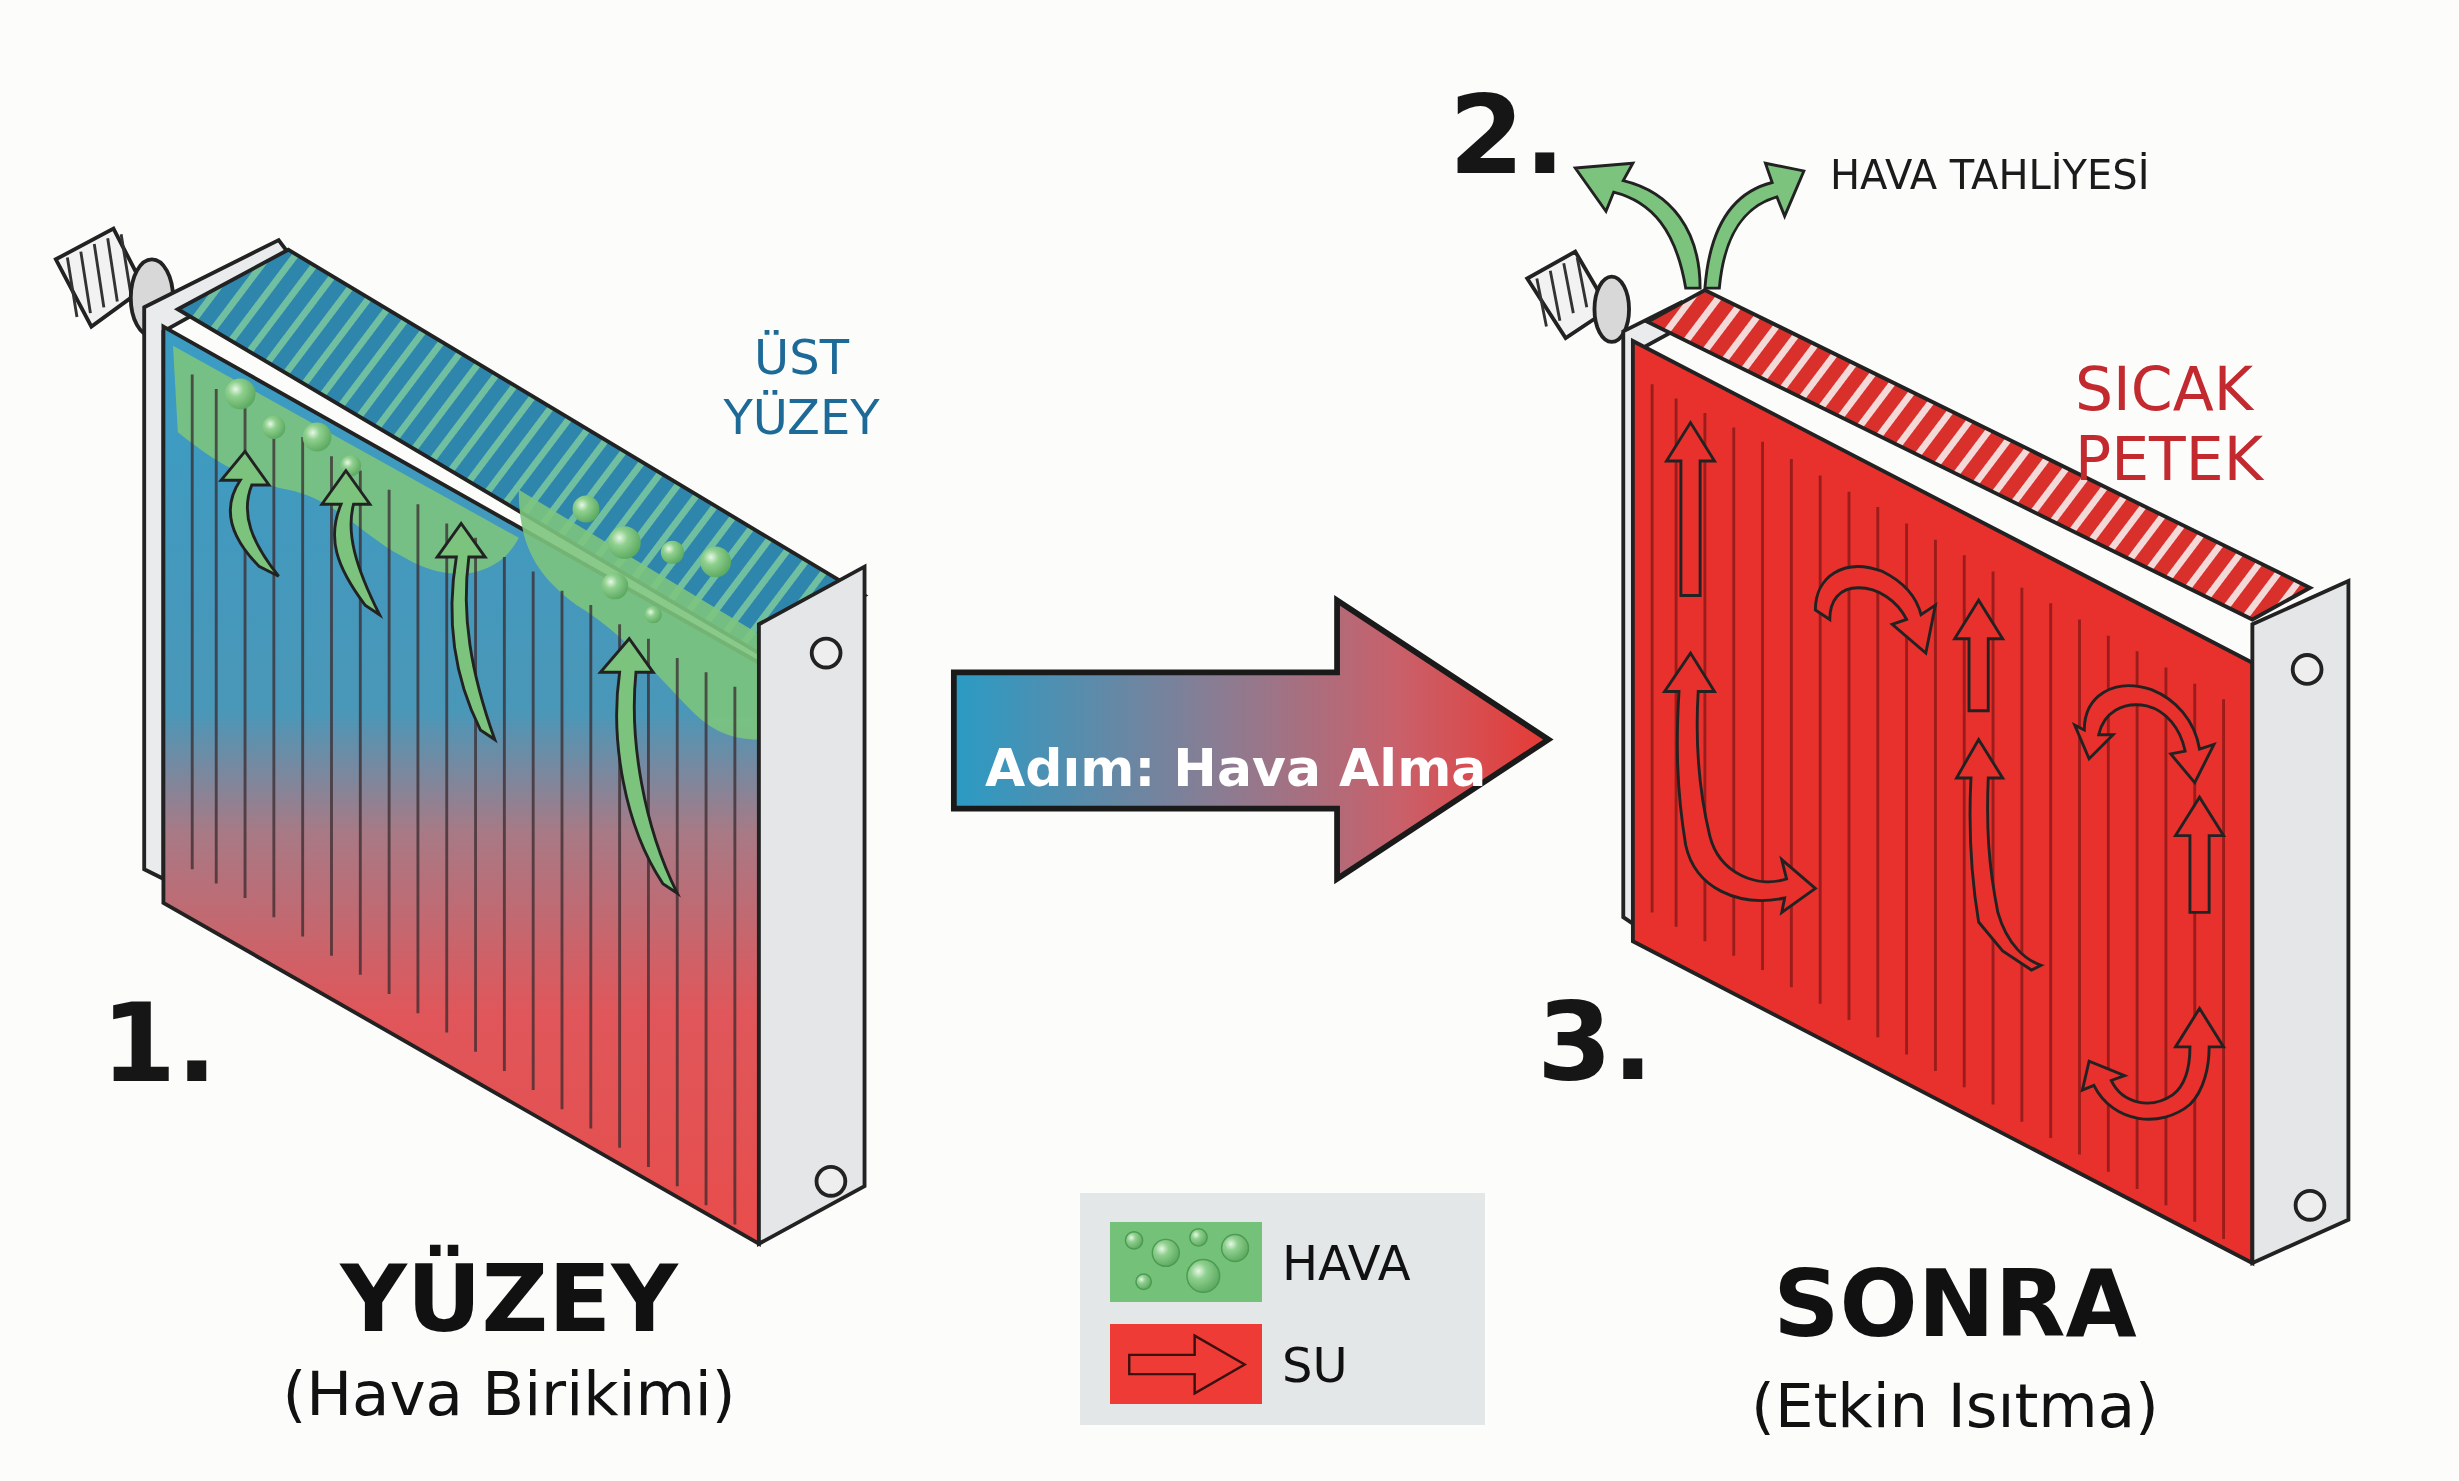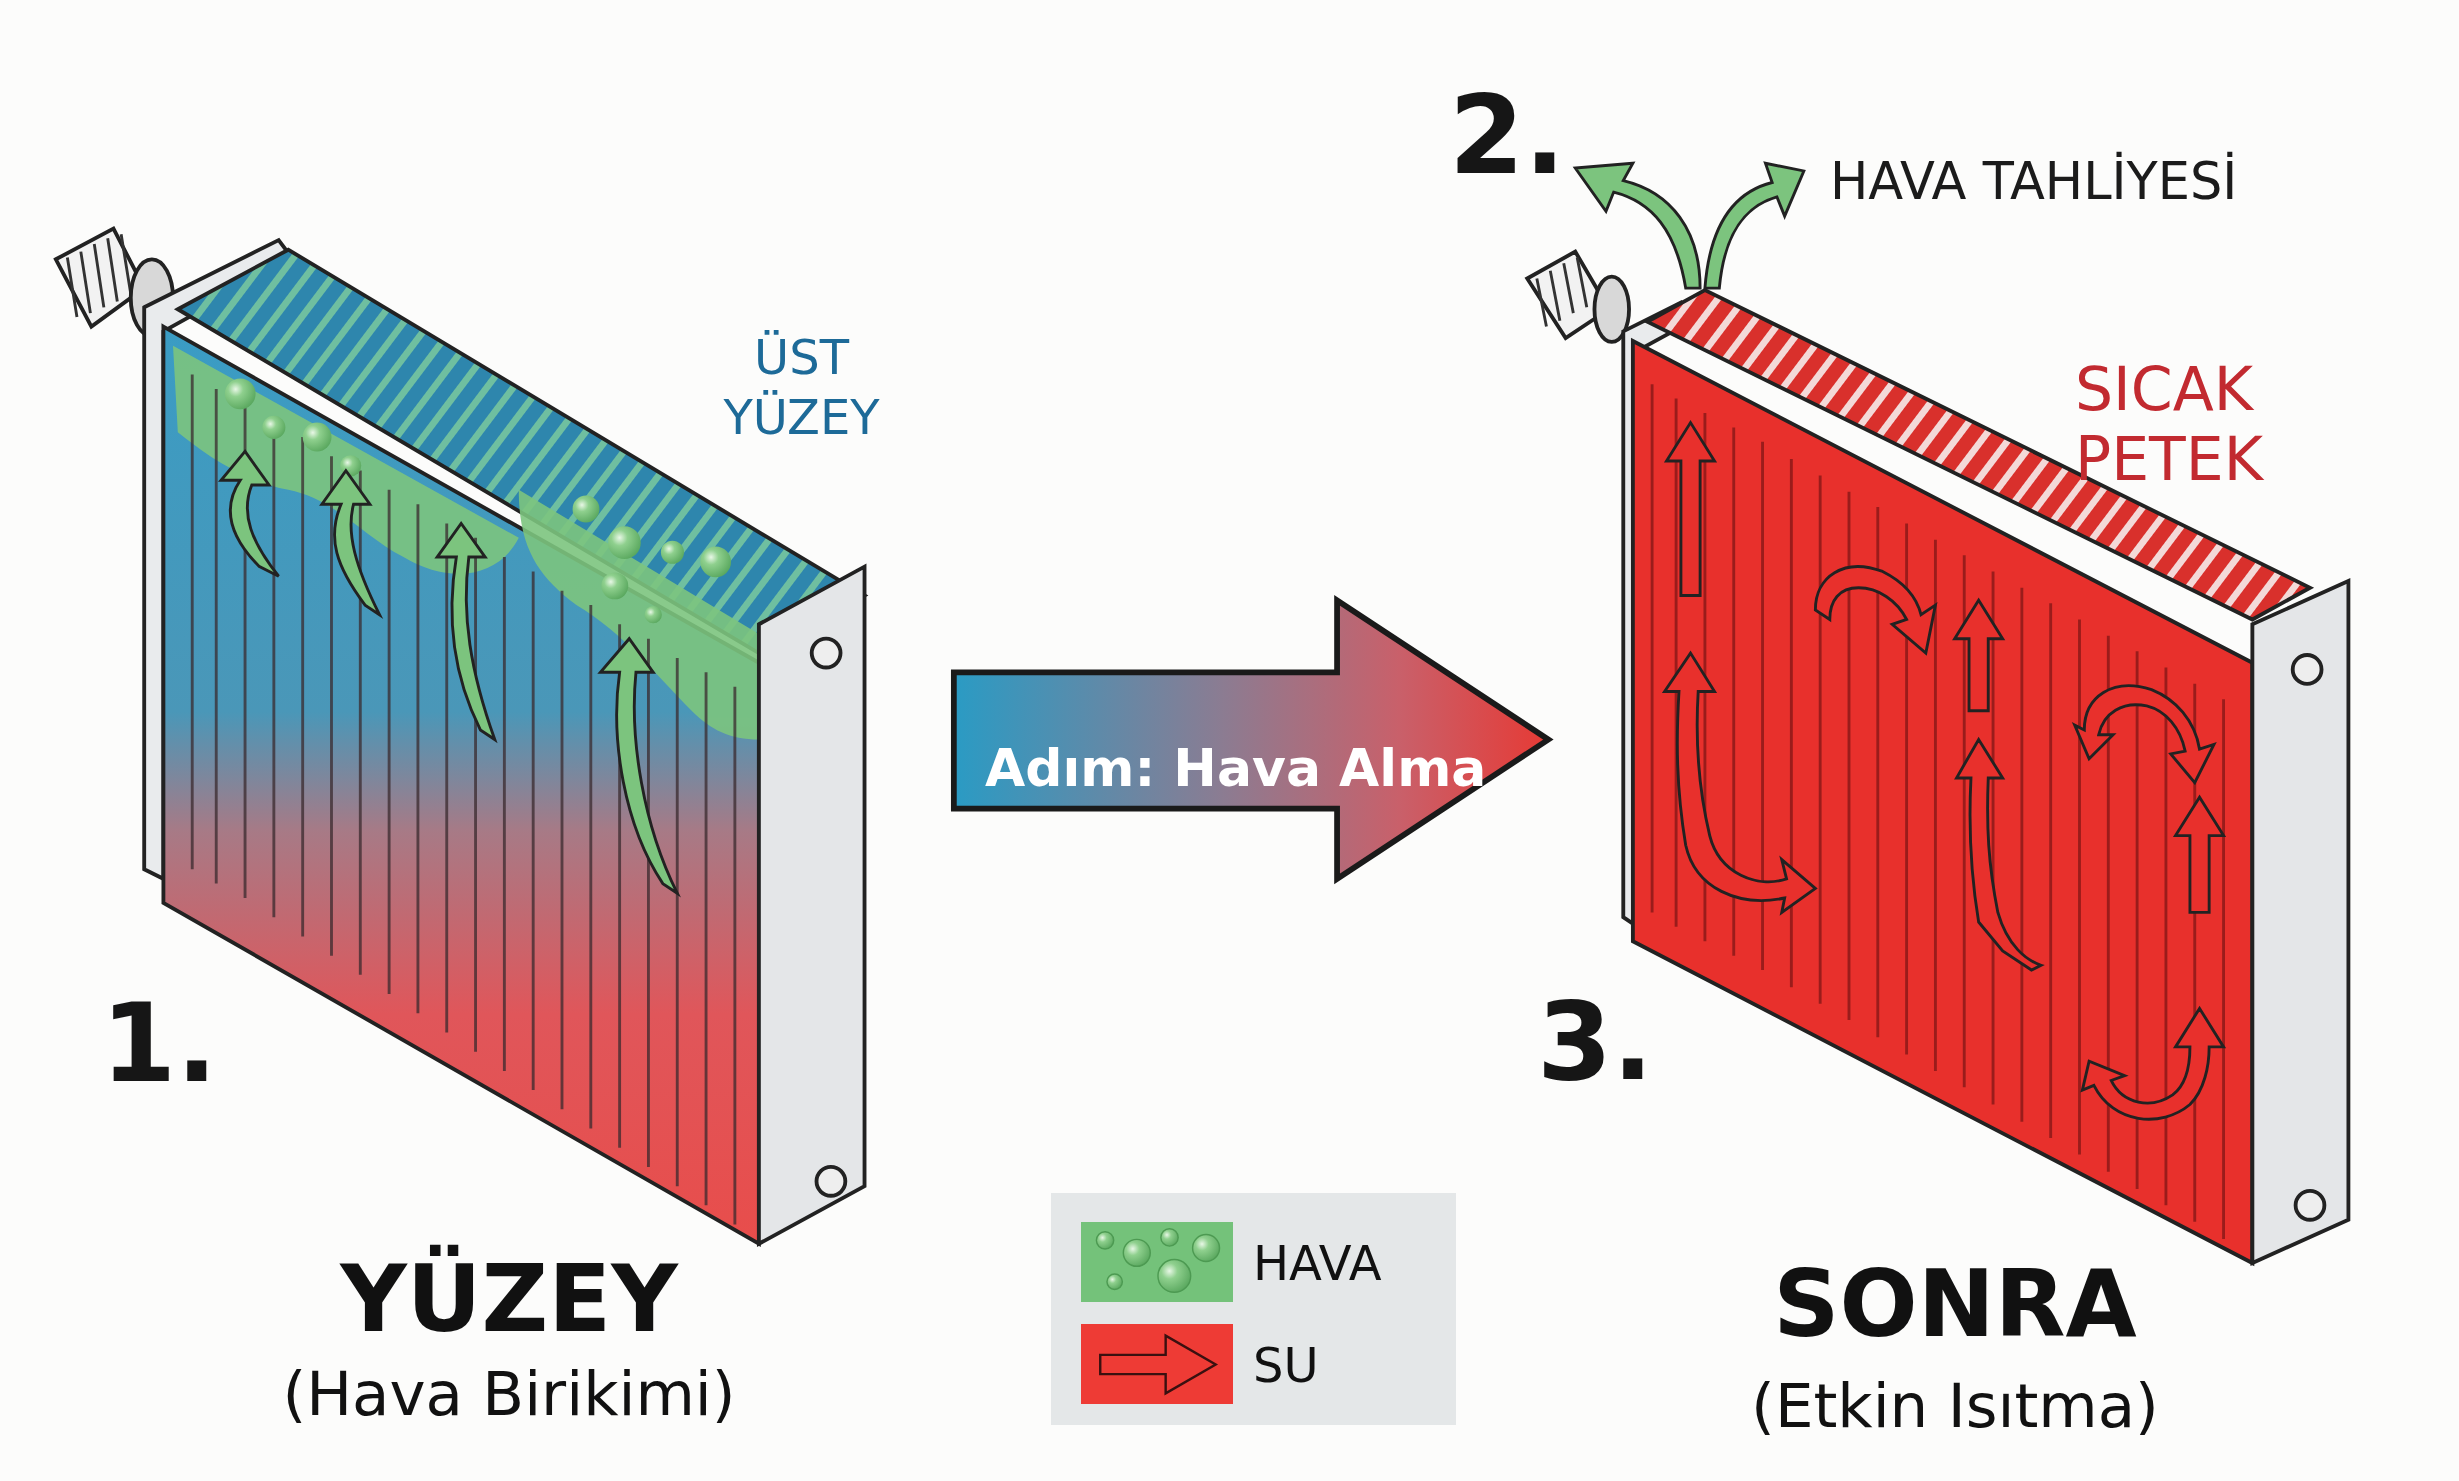--- a/index.html
+++ b/index.html
@@ -1,21 +1,21 @@
 <!DOCTYPE html>
 <html><head>
 <meta charset="utf-8">
 <style>
   html,body{margin:0;padding:0;}
   body{width:2459px;height:1481px;background:#fcfcfb;position:relative;overflow:hidden;font-family:"DejaVu Sans","Liberation Sans",sans-serif;color:#141414;}
   .abs{position:absolute;}
   .step{font-weight:bold;font-size:108px;line-height:1;color:#161616;}
   .label-cold{color:#1d6a98;font-size:48px;line-height:60px;text-align:center;font-family:"DejaVu Sans",sans-serif;}
   .label-hot{color:#c22a30;font-size:60px;font-family:"DejaVu Sans",sans-serif;}
-  .label-vent{color:#1b1b1b;font-size:51px;font-family:"DejaVu Sans",sans-serif;}
+  .label-vent{color:#1b1b1b;font-size:40px;font-family:"DejaVu Sans",sans-serif;}
   .caption-title{font-weight:bold;font-size:92px;line-height:1;text-align:center;color:#111;}
   .caption-sub{font-size:61px;line-height:1;text-align:center;color:#111;}
   .arrow-text{color:#fff;font-weight:bold;font-size:52px;font-family:"DejaVu Sans",sans-serif;white-space:nowrap;margin-top:32px;}
   .legend{background:#e4e7e8;}
   .legend-label{font-size:48px;color:#111;font-family:"DejaVu Sans",sans-serif;}
   svg{position:absolute;left:0;top:0;}
 </style>
 </head>
 <body>
 
@@ -189,21 +189,21 @@
 
 <div class="abs" style="left:221px;top:1254px;width:576px;">
   <div class="caption-title">YÜZEY</div>
   <div class="caption-sub" style="margin-top:17.3px;">(Hava Birikimi)</div>
 </div>
 <div class="abs" style="left:1667px;top:1259px;width:576px;">
   <div class="caption-title">SONRA</div>
   <div class="caption-sub" style="margin-top:24px;">(Etkin Isıtma)</div>
 </div>
 
-<div class="abs legend" style="left:1051px;top:1193px;width:405px;height:232px;">
+<div class="abs legend" style="left:1080px;top:1193px;width:405px;height:232px;">
   <div class="abs" style="left:30px;top:29px;width:152px;height:80px;background:#74c27a;">
     <svg width="152" height="80" viewBox="0 0 158 83">
       <circle cx="25" cy="19" r="9" fill="url(#bubble)" stroke="#4d9a52" stroke-width="1.5"></circle>
       <circle cx="58" cy="32" r="14" fill="url(#bubble)" stroke="#4d9a52" stroke-width="1.5"></circle>
       <circle cx="92" cy="16" r="9" fill="url(#bubble)" stroke="#4d9a52" stroke-width="1.5"></circle>
       <circle cx="130" cy="27" r="14" fill="url(#bubble)" stroke="#4d9a52" stroke-width="1.5"></circle>
       <circle cx="35" cy="62" r="8" fill="url(#bubble)" stroke="#4d9a52" stroke-width="1.5"></circle>
       <circle cx="97" cy="56" r="17" fill="url(#bubble)" stroke="#4d9a52" stroke-width="1.5"></circle>
     </svg>
   </div>

